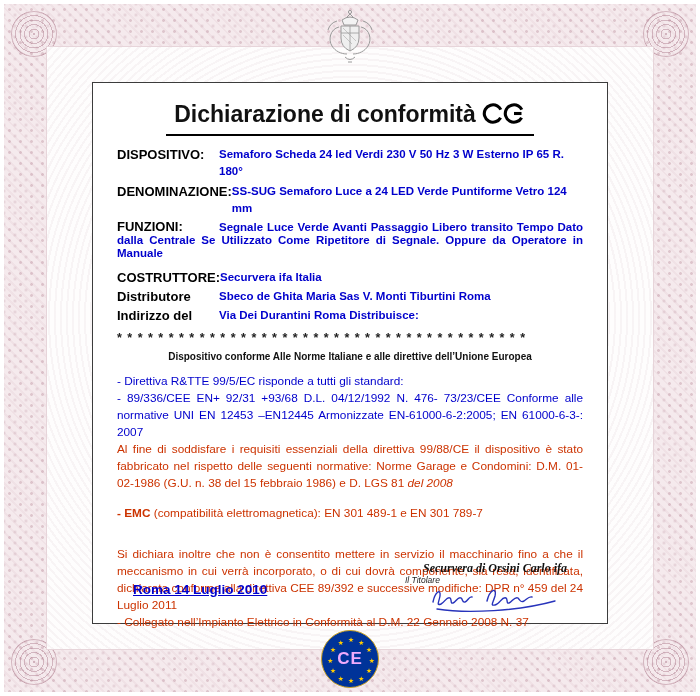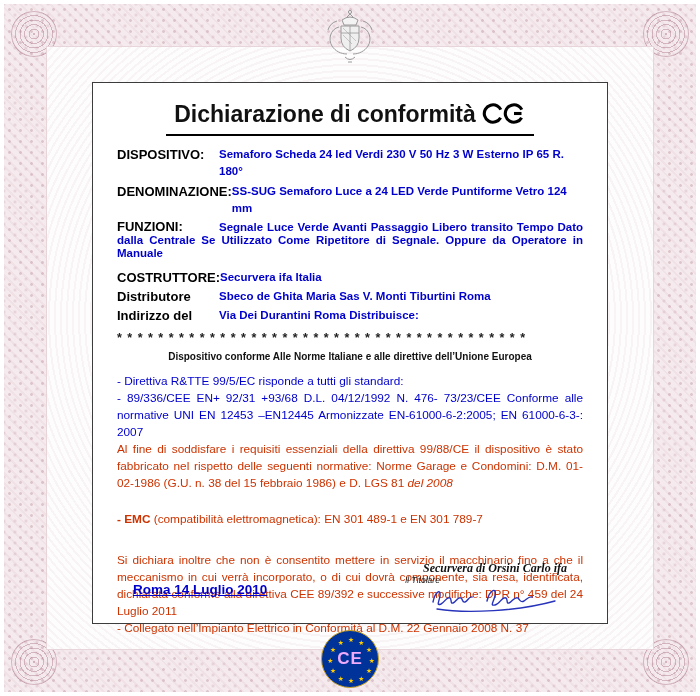--- a/index.html
+++ b/index.html
@@ -62,21 +62,21 @@
 
   .statement{ text-align:center; font-weight:bold; font-size:10px; color:#111; margin:6px 0 11px 0; }
 
   .standards{ color:#0000cc; font-weight:normal; font-size:11.8px; line-height:17px;
     text-align:justify; margin-bottom:0; }
   .standards span{ display:block; }
 
   .red{ color:#cc3300; font-size:11.8px; line-height:17px; }
   .just{ text-align:justify; }
   .fabrication{ margin-bottom:3px; }
-  .norm-line{ margin-top:19px; }
+  .norm-line{ margin-top:13px; }
   .norm-line b{ font-weight:bold; }
 
   .declaration{ margin-top:24px; }
   .declaration .line2{ display:block; }
 
   .date{ position:absolute; left:40px; bottom:26px; color:#0000cc; font-weight:bold;
     font-size:13.5px; text-decoration:underline; }
 
   .sig-block{ position:absolute; right:22px; bottom:8px; width:180px; text-align:center; }
   .signer{ font-family:"Liberation Serif", serif; font-style:italic; font-weight:bold;

